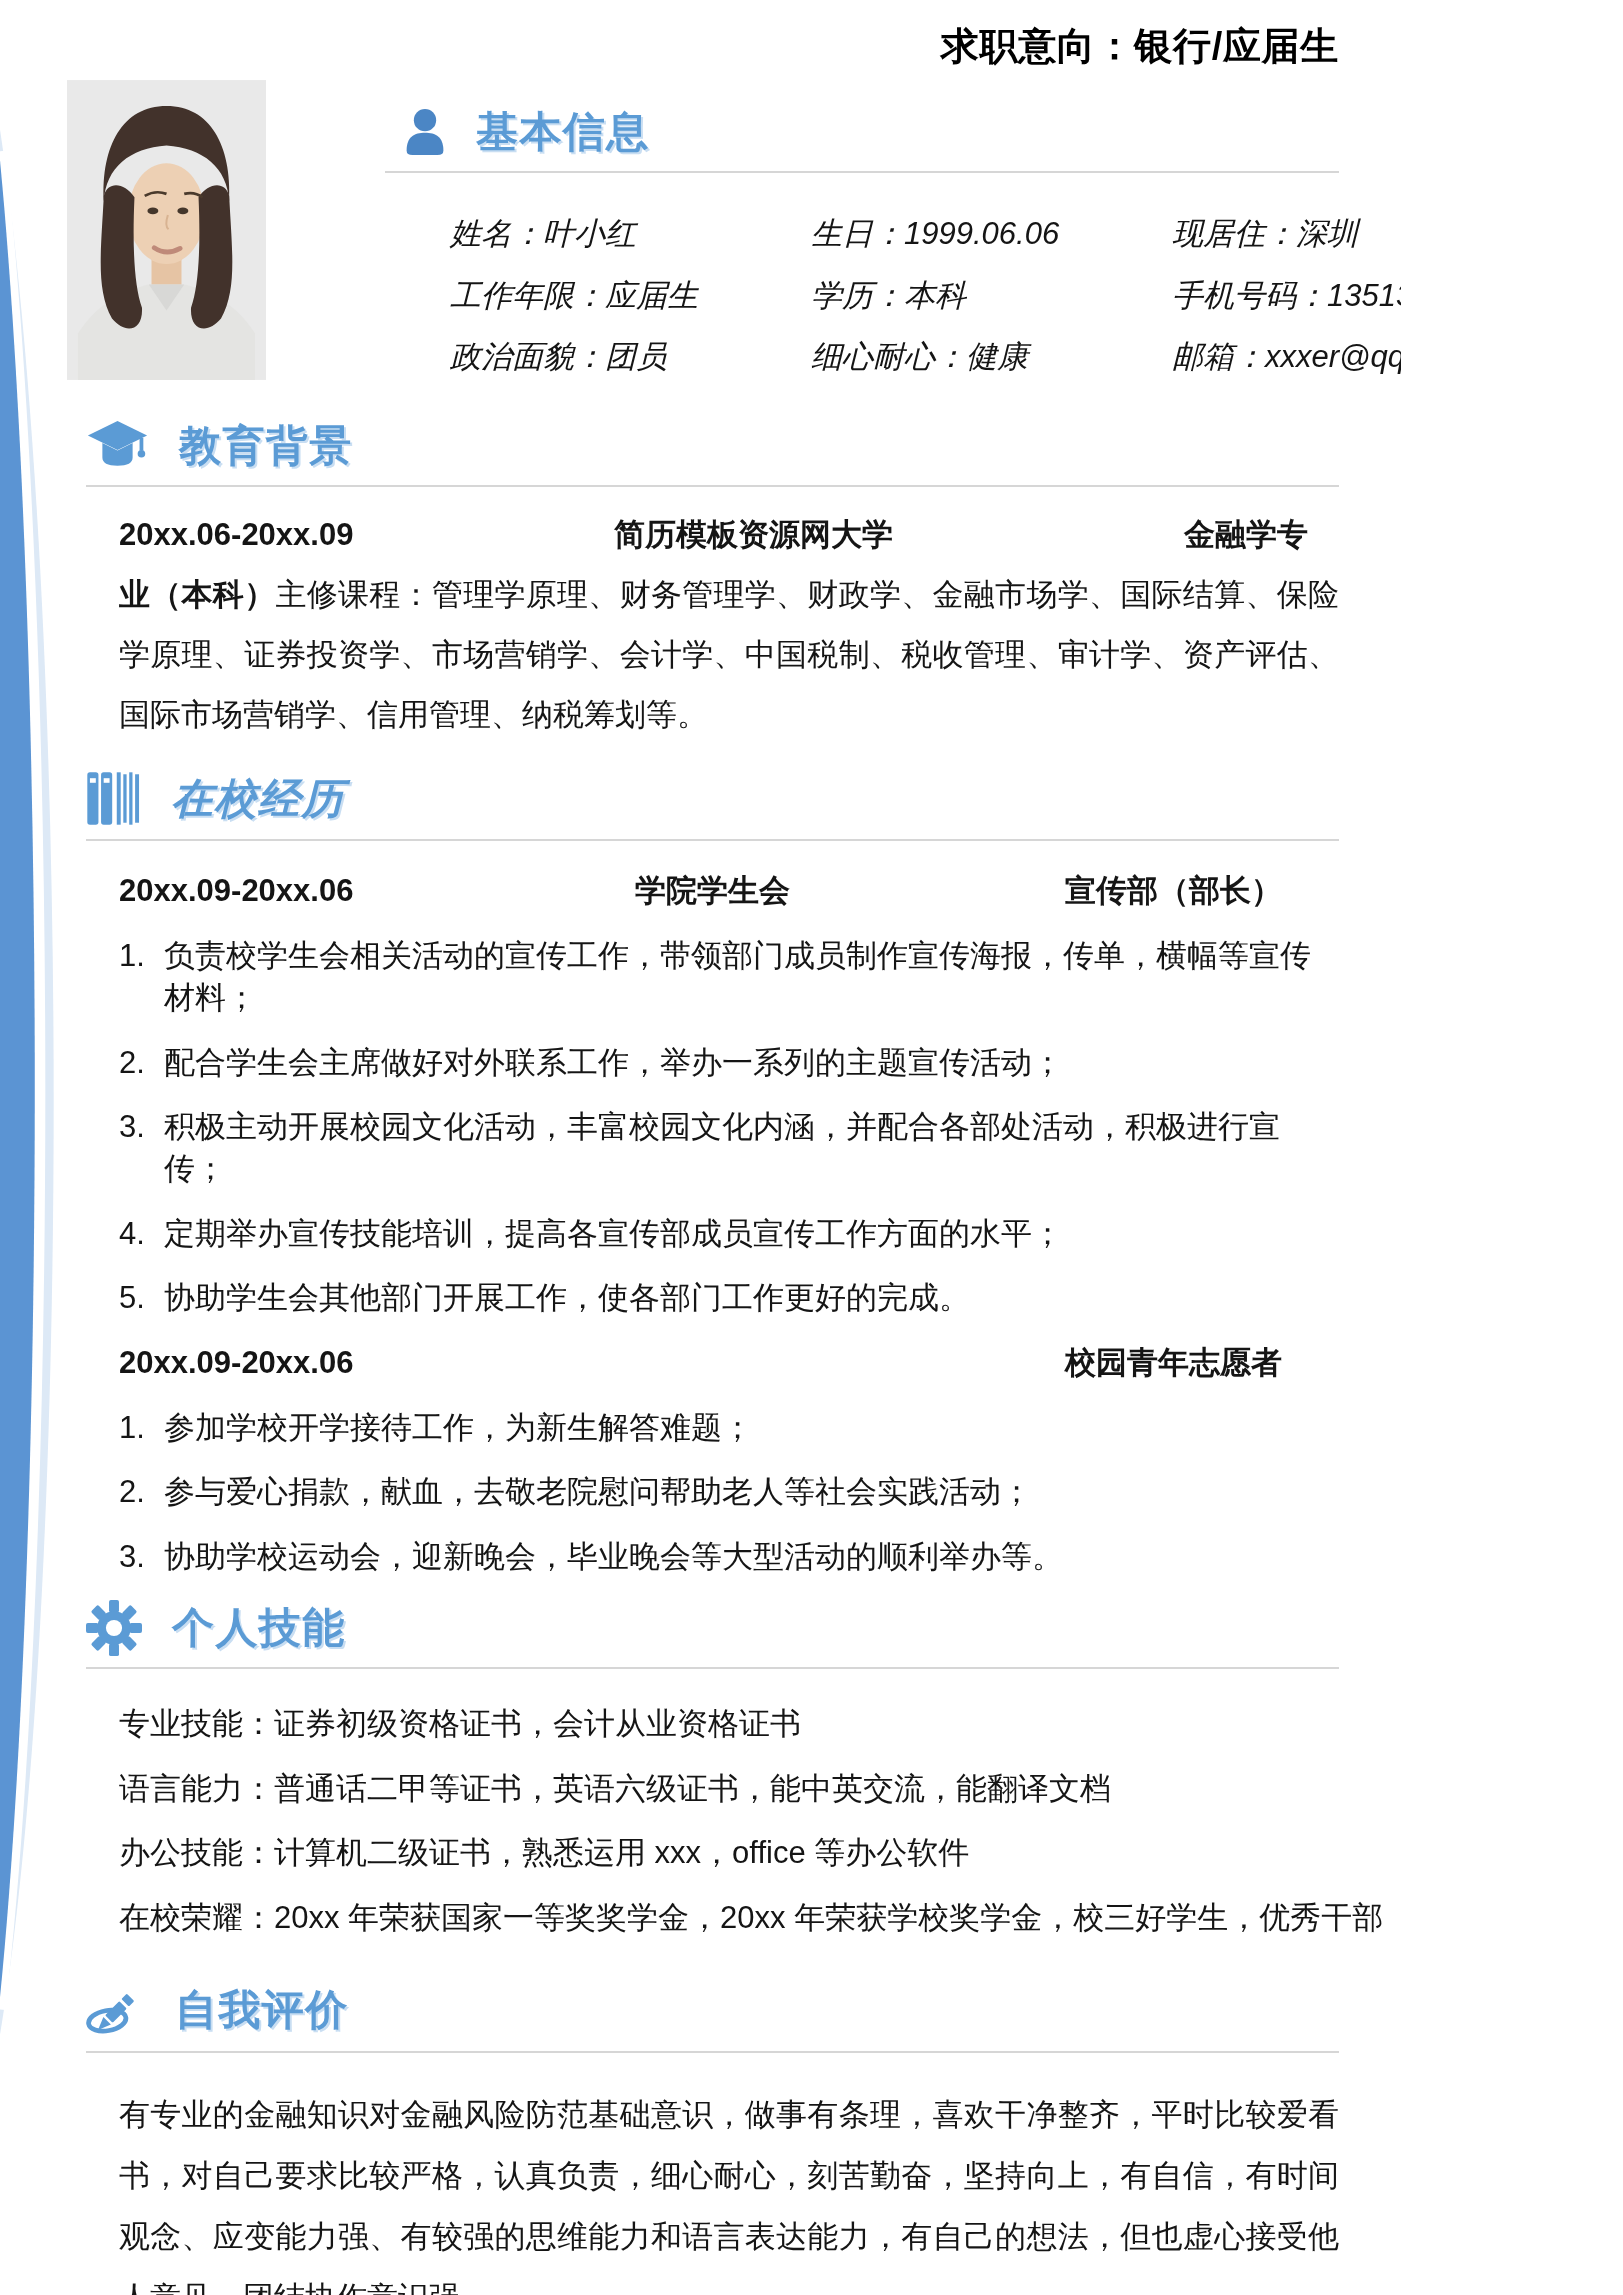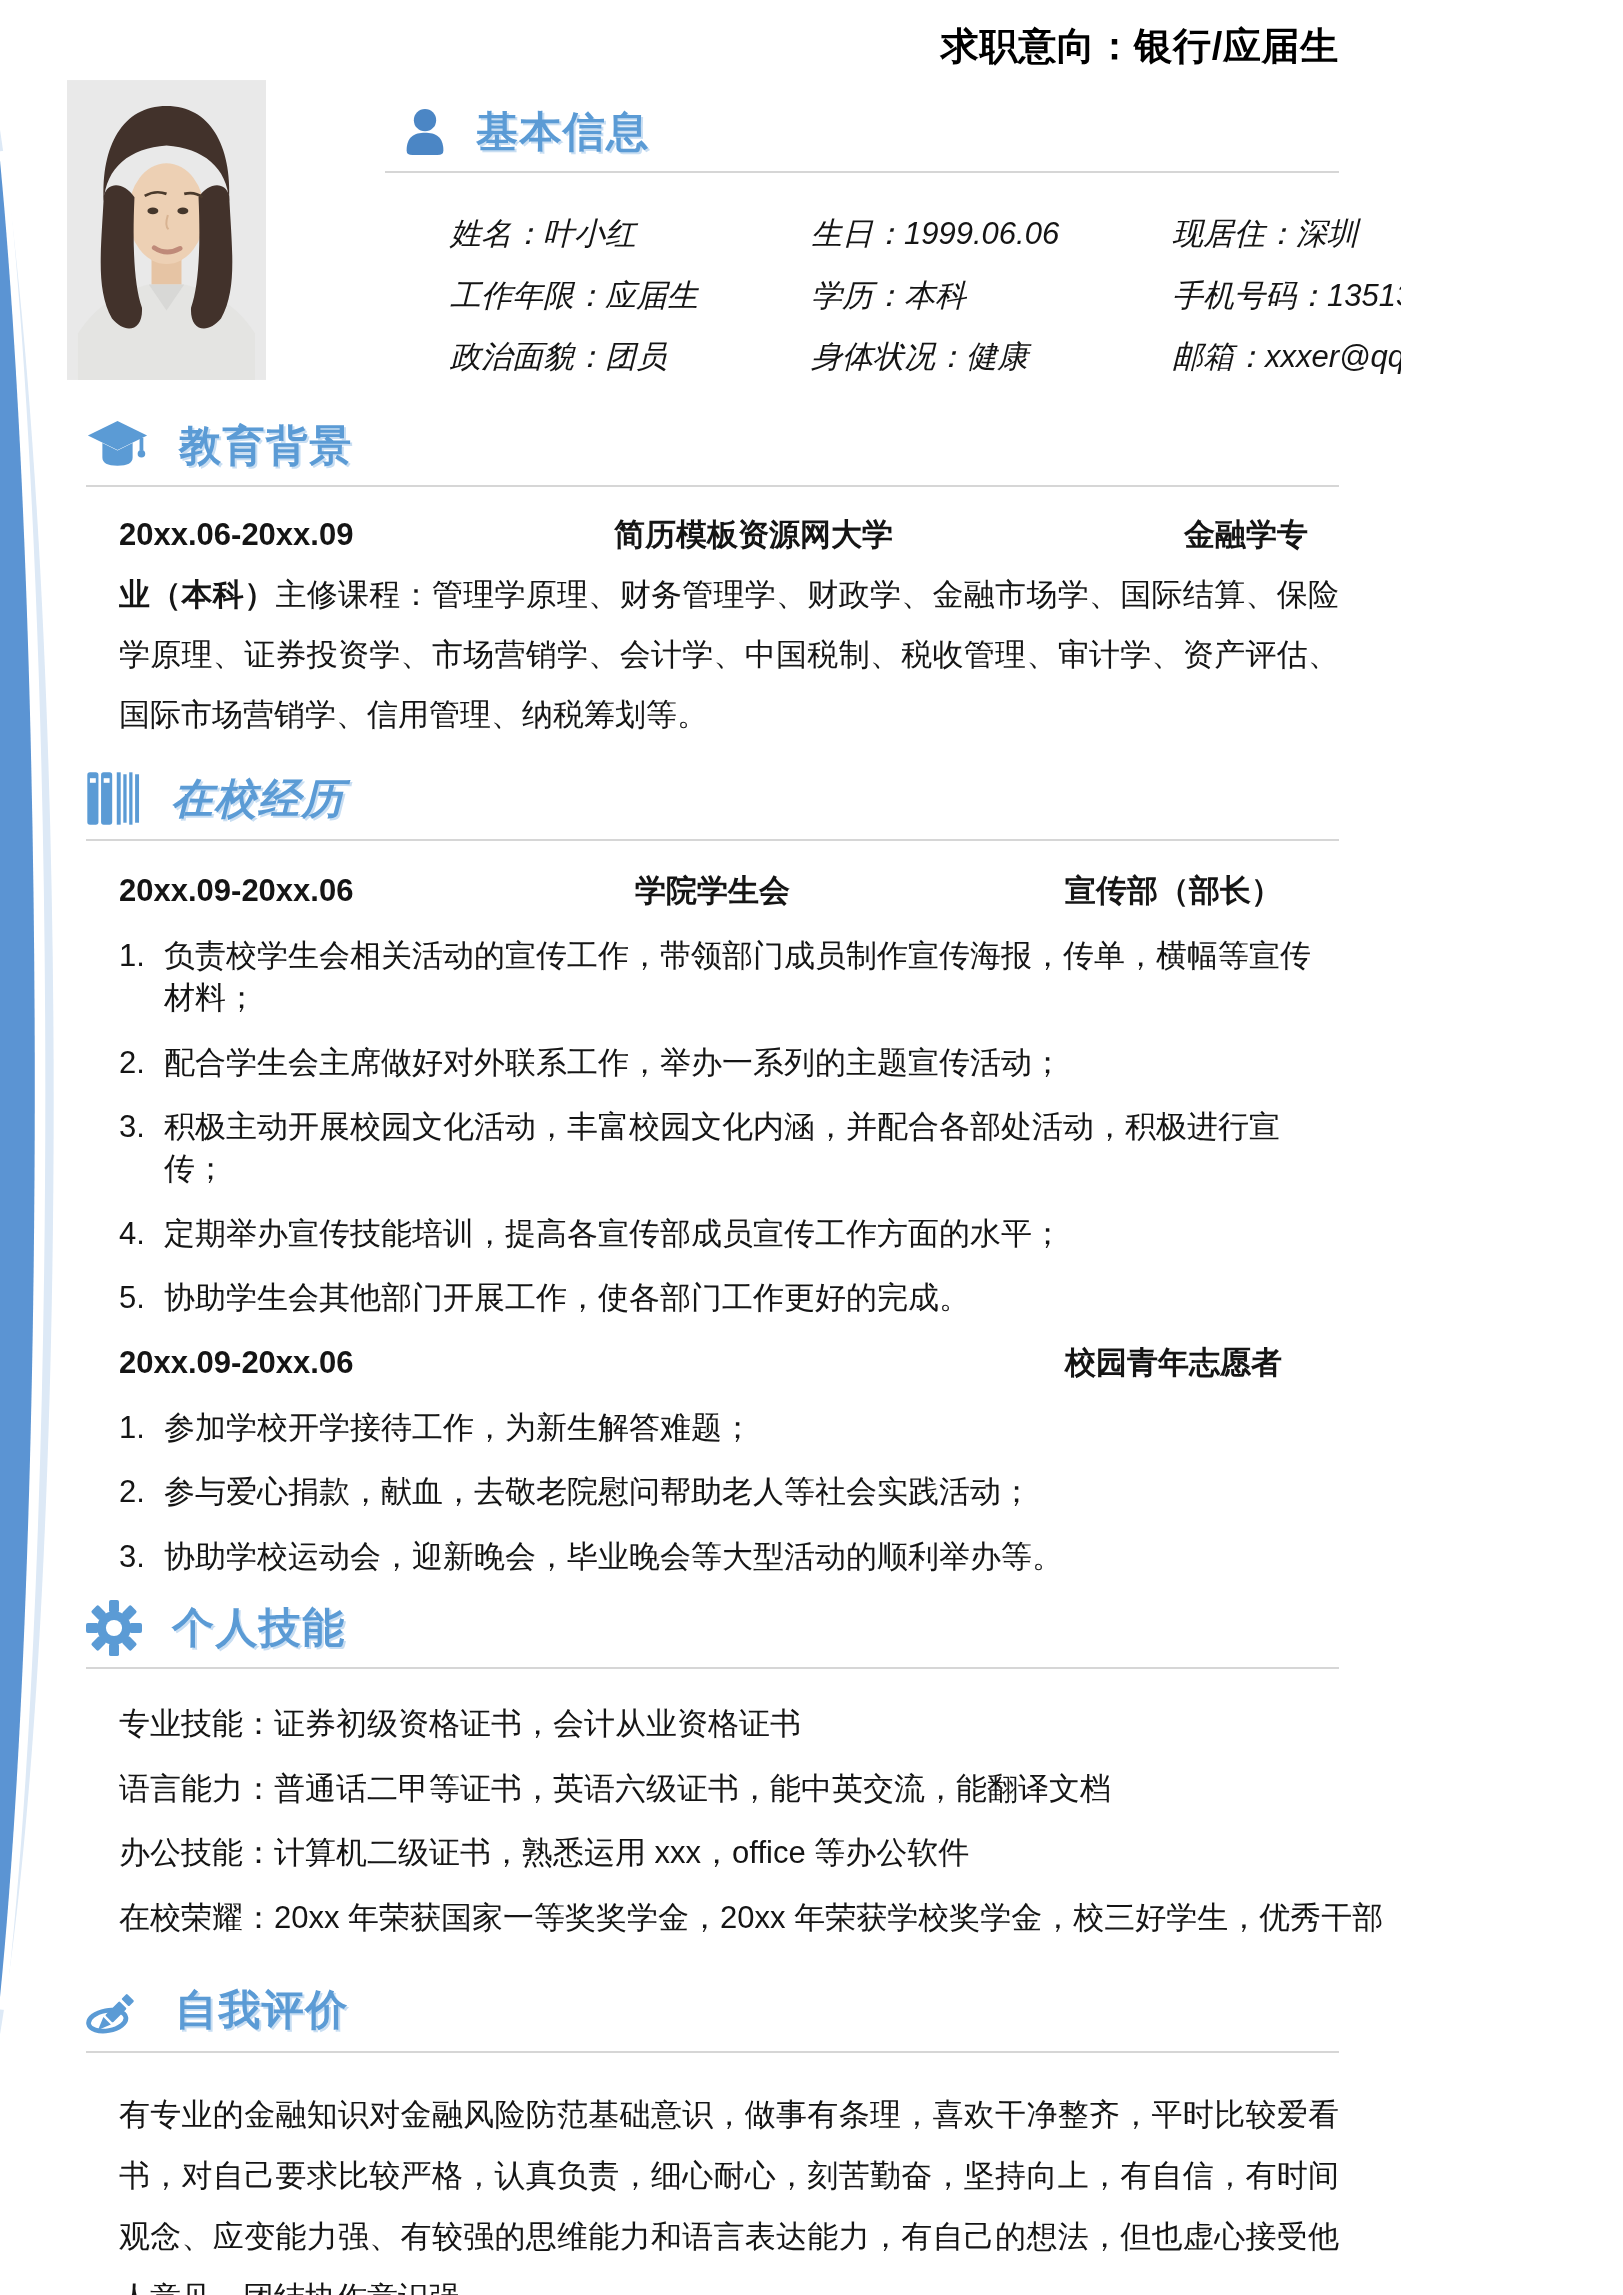--- a/index.html
+++ b/index.html
@@ -121,21 +121,21 @@
       <span class="sec-title">基本信息</span>
     </div>
     <div class="basic-grid">
       <div class="bi-cell"><span>姓名：</span><span>叶小红</span></div>
       <div class="bi-cell"><span>生日：</span><span>1999.06.06</span></div>
       <div class="bi-cell"><span>现居住：</span><span>深圳</span></div>
       <div class="bi-cell"><span>工作年限：</span><span>应届生</span></div>
       <div class="bi-cell"><span>学历：</span><span>本科</span></div>
       <div class="bi-cell"><span>手机号码：</span><span>13513500000</span></div>
       <div class="bi-cell"><span>政治面貌：</span><span>团员</span></div>
-      <div class="bi-cell"><span>身体状况：</span><span>健康</span></div>
+      <div class="bi-cell"><span>细心耐心：</span><span>健康</span></div>
       <div class="bi-cell"><span>邮箱：</span><span>xxxer@qq.com</span></div>
     </div>
   </section>
 
   <div class="sections">
 
     <section>
       <div class="sec-header">
         <span class="icon">
           <svg width="63" height="57" viewBox="0 0 100 90" fill="#5b9bd5" aria-hidden="true">

